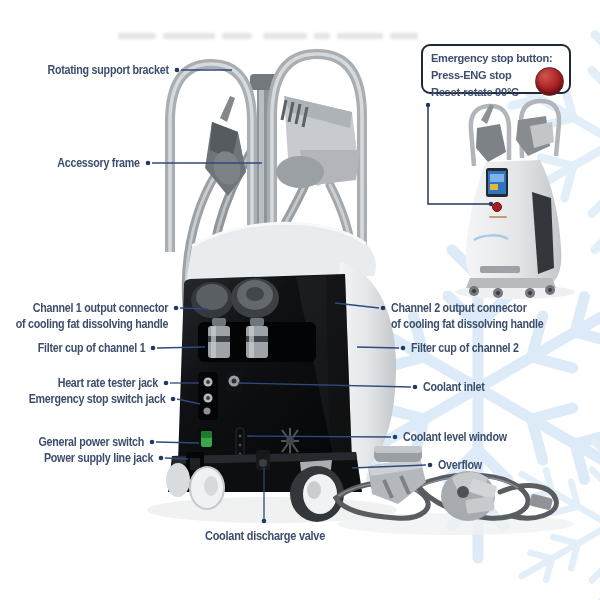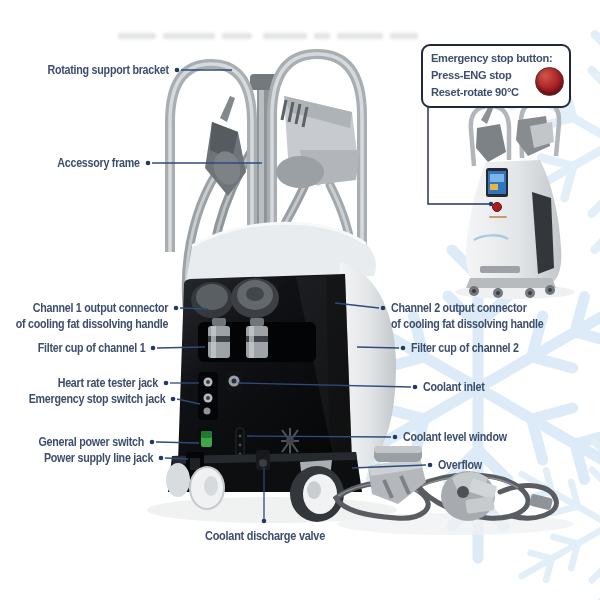--- a/index.html
+++ b/index.html
@@ -13,21 +13,21 @@
   .lbl.l2{text-align:right;transform-origin:100% 0;transform:scaleX(.88);}
   .lbl.r2{text-align:left;transform-origin:0 0;transform:scaleX(.88);}
   .lbl.c{text-align:center;transform-origin:50% 50%;transform:translate(-50%,-50%) scaleX(.9);}
   #l-rsb{right:431px;top:70px;} #l-af{right:460px;top:163px;}
   #l-c1{right:432px;top:300px;} #l-fc1{right:455px;top:348px;}
   #l-hrt{right:442px;top:383px;} #l-esj{right:435px;top:399px;}
   #l-gps{right:456px;top:442px;} #l-psl{right:447px;top:458px;}
   #l-c2{left:391px;top:300px;} #l-fc2{left:411px;top:348px;}
   #l-ci{left:423px;top:387px;} #l-clw{left:403px;top:437px;}
   #l-ov{left:438px;top:465px;} #l-cdv{left:265px;top:536px;}
-  #callout{position:absolute;left:421px;top:44px;width:150px;height:64px;box-sizing:border-box;
+  #callout{position:absolute;left:421px;top:44px;width:150px;height:50px;box-sizing:border-box;
            border:2px solid #20293a;border-radius:9px;background:#fff;padding:4px 8px;z-index:3;}
   .callout-line{font:700 11.8px/17px "Liberation Sans",sans-serif;color:#3d4e6d;
                 letter-spacing:-0.3px;white-space:nowrap;transform-origin:0 50%;transform:scaleX(.94);}
   #stop-btn{position:absolute;left:112px;top:21px;width:27px;height:27px;border-radius:50%;
             background:radial-gradient(circle at 35% 30%,#d0554c,#a61e22 55%,#6e0f13);
             border:1px solid #55262a;box-shadow:inset 0 -3px 4px rgba(0,0,0,.35);}
   #blur-strip{position:absolute;left:118px;top:25px;white-space:nowrap;filter:blur(1.6px);opacity:.35;}
   #blur-strip i{display:inline-block;height:6px;background:#aeb1b4;border-radius:2px;margin-right:7px;}
 </style>
 </head>

